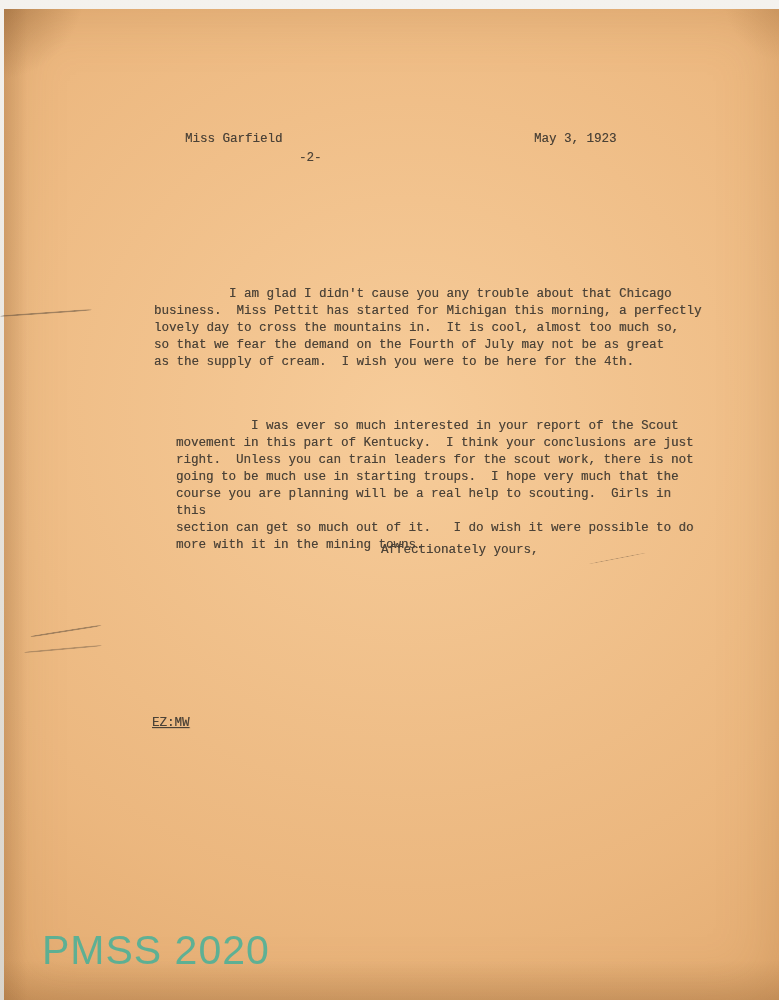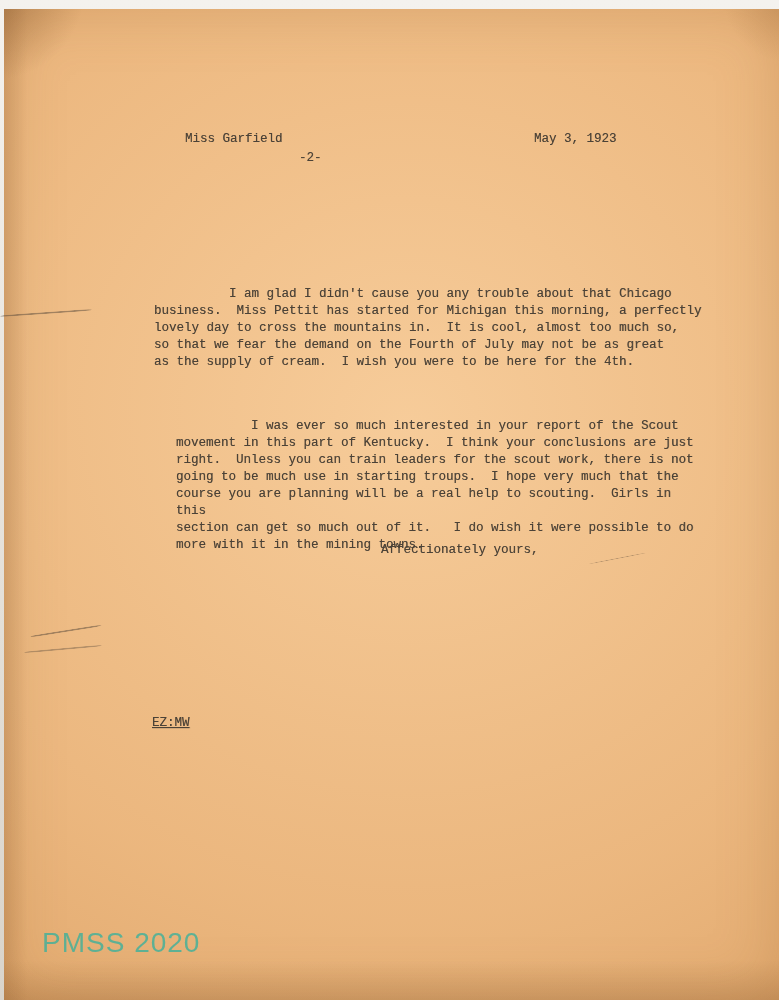--- a/index.html
+++ b/index.html
@@ -68,21 +68,21 @@
 
   .closing   { left: 377px; top: 533px; }
   .address   { left: 148px; top: 638px; }
   .initials  { left: 148px; top: 706px; text-decoration: underline; }
 
   .watermark {
     position: absolute;
     left: 38px;
     top: 918px;
     font-family: "Liberation Sans", sans-serif;
-    font-size: 28px;
+    font-size: 41px;
     letter-spacing: 1px;
     color: rgba(48, 176, 158, 0.75);
   }
 
   
   .scratch {
     position: absolute;
     border-top: 2px solid rgba(85, 72, 58, 0.5);
     border-radius: 50%/100%;
     pointer-events: none;

